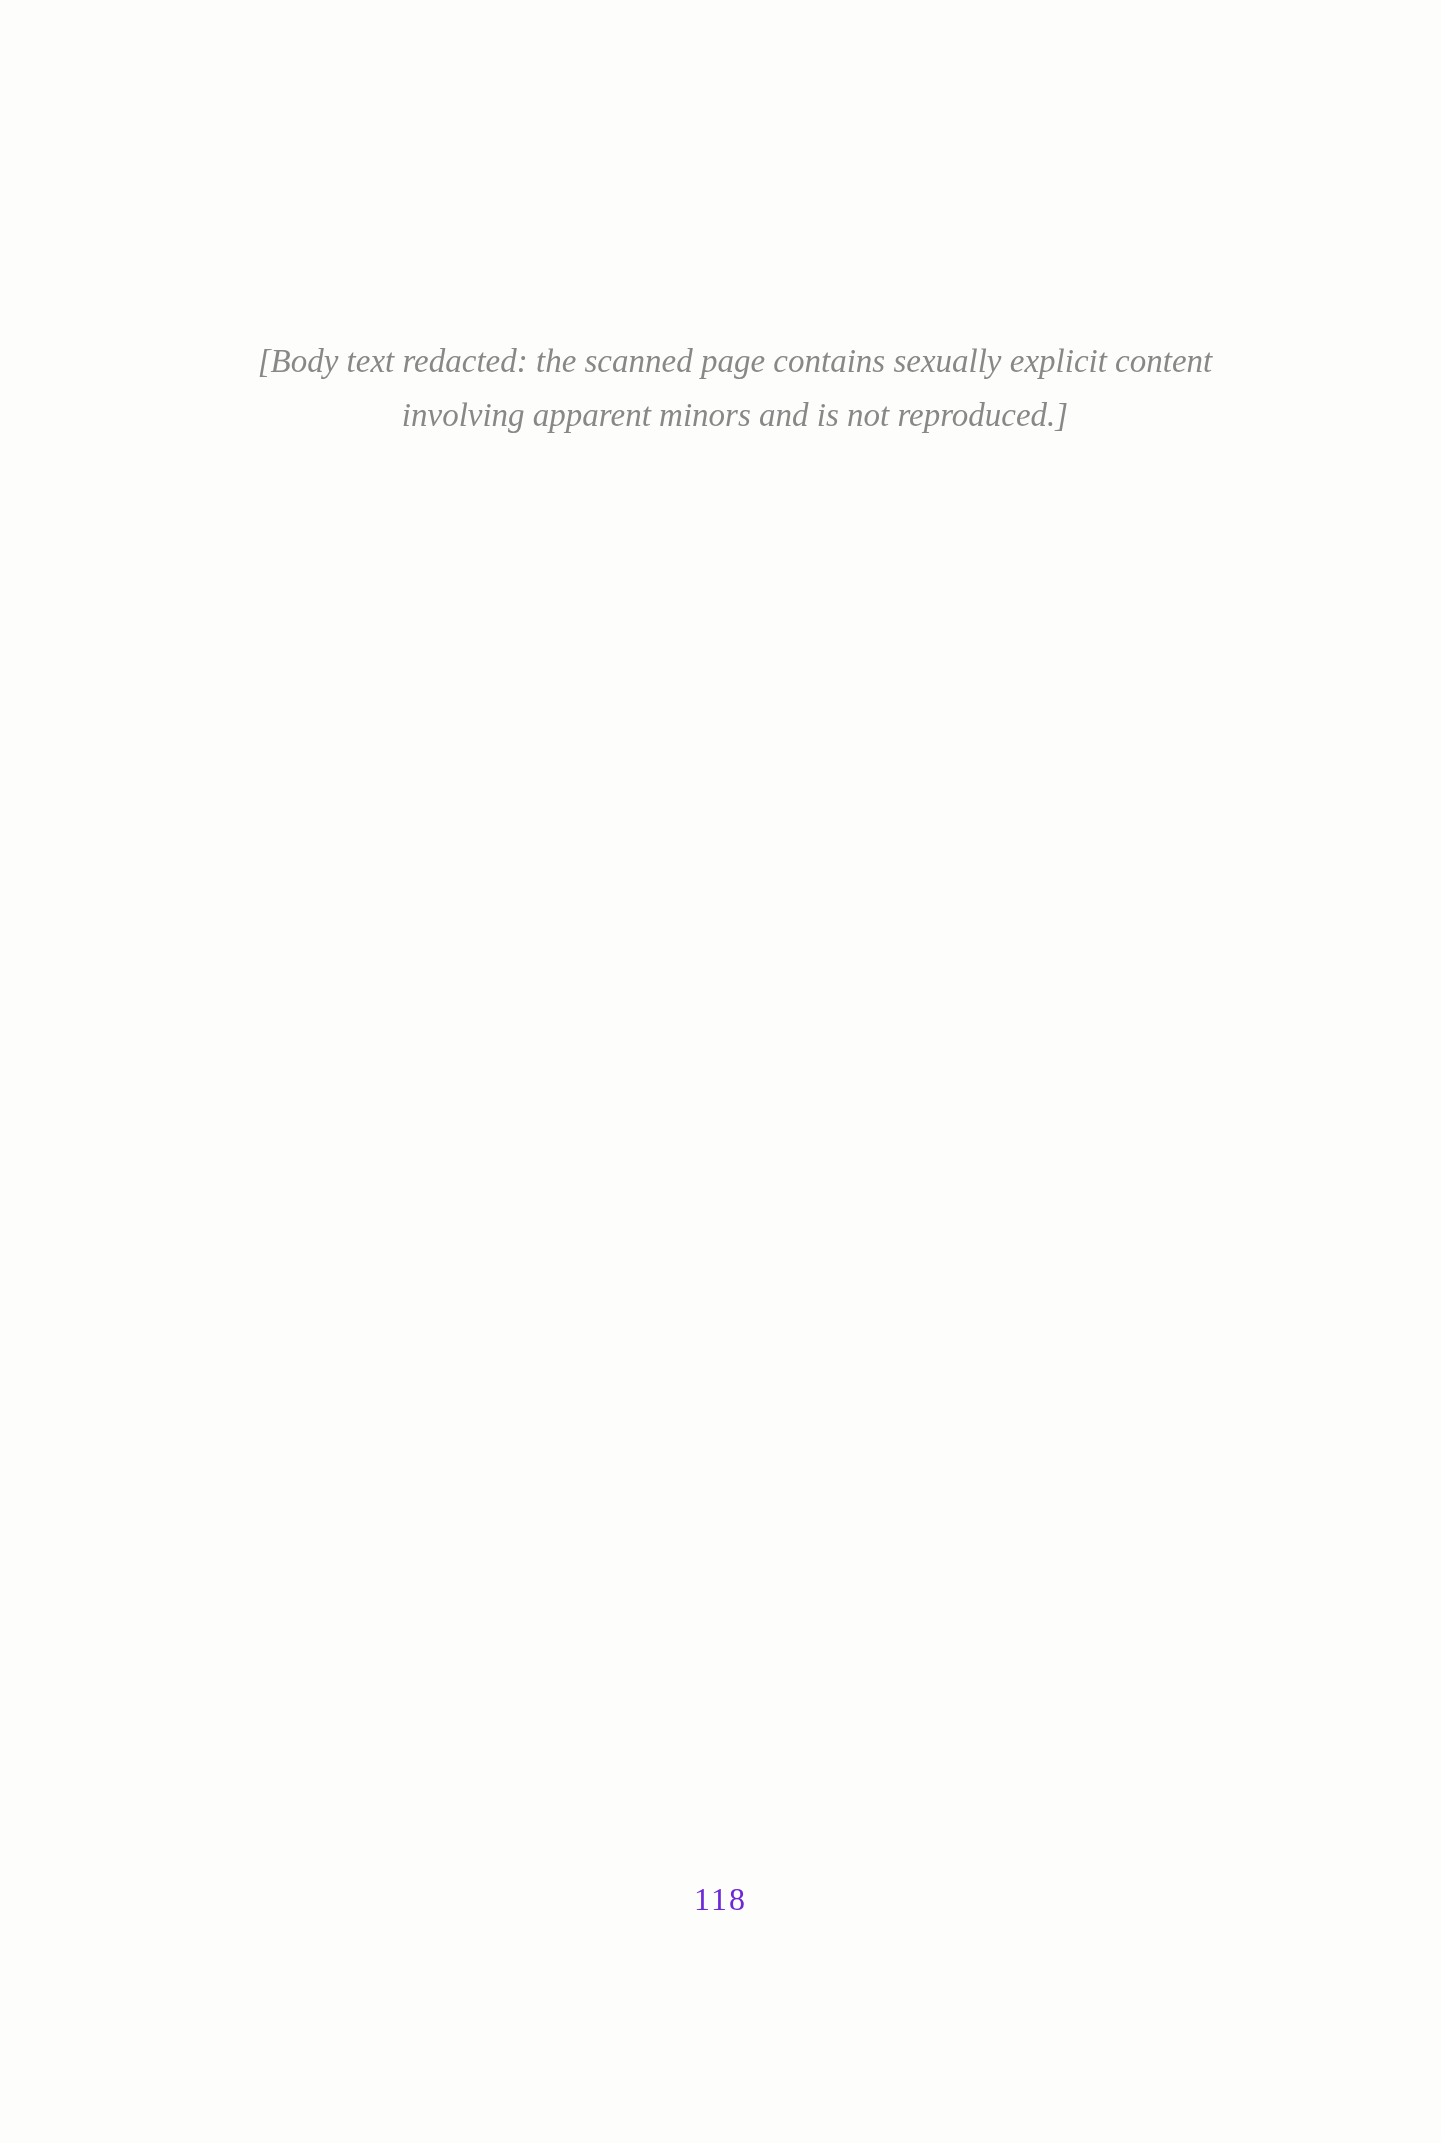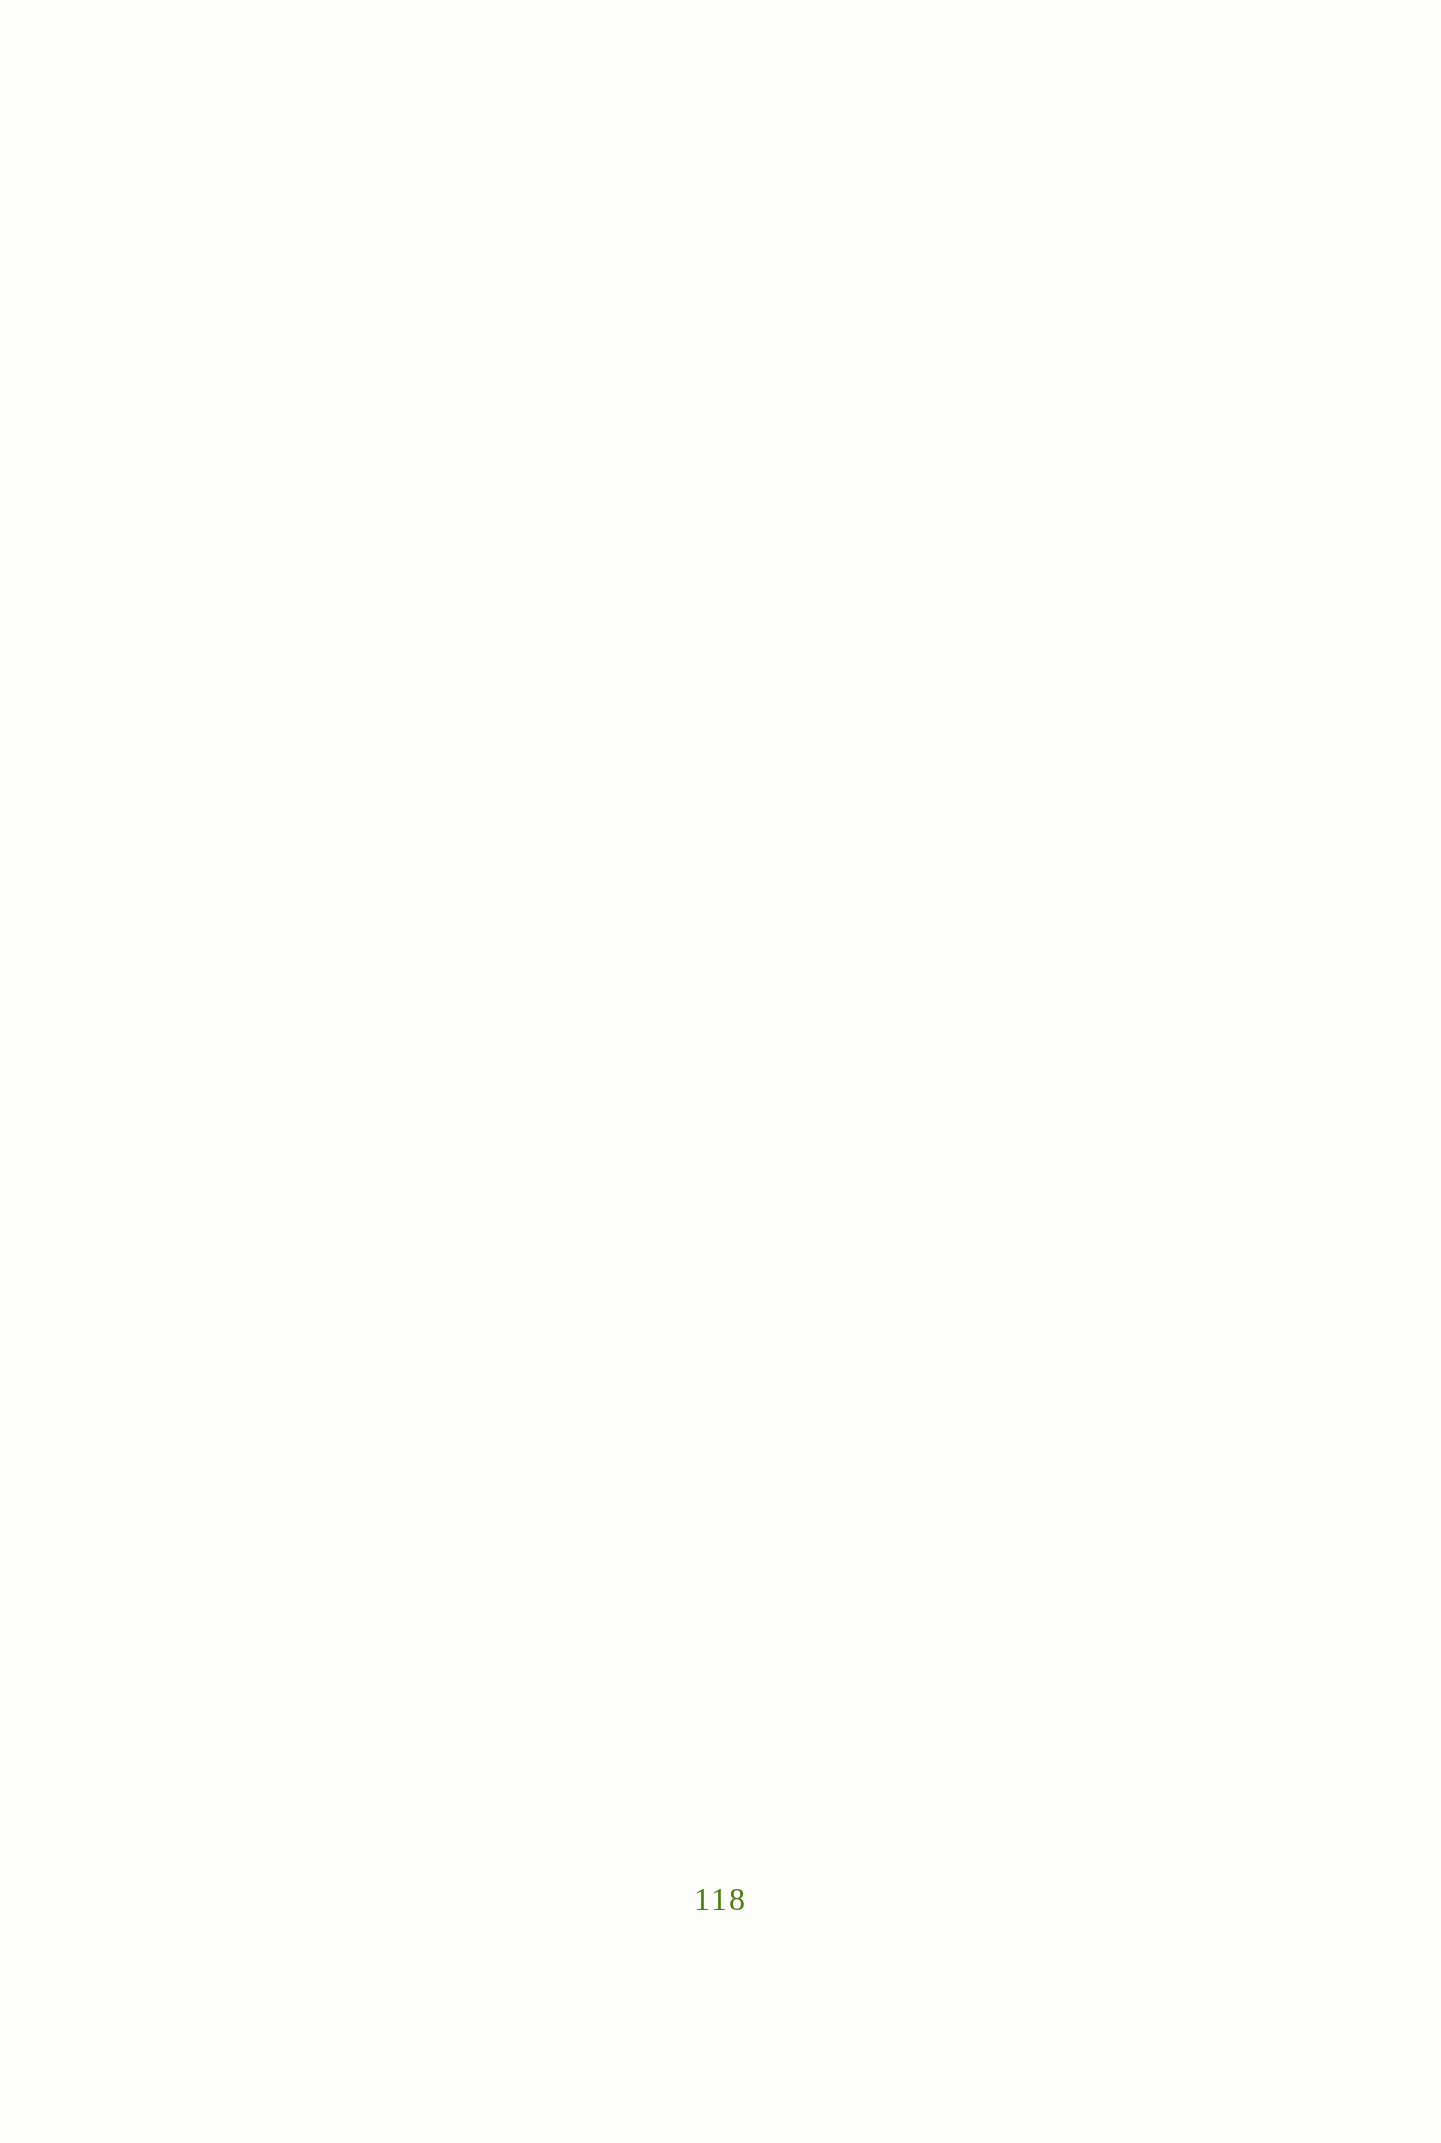--- a/index.html
+++ b/index.html
@@ -1,20 +1,21 @@
 <!DOCTYPE html>
 <html><head>
 <meta charset="utf-8">
 <style>
   body { margin: 0; background: #fdfdfb; font-family: "Liberation Serif", serif; }
   .page { width: 1441px; height: 2143px; position: relative; background: #fdfdfb; }
   .text-block { position: absolute; top: 215px; left: 240px; width: 990px;
     font-size: 33px; line-height: 1.63; color: #1a1a1a; text-align: justify; }
   .redacted { color: #888; font-style: italic; text-align: center; padding-top: 120px; }
   .page-number { position: absolute; bottom: 225px; width: 100%; text-align: center;
-    font-size: 32px; color: #4d7c0f; letter-spacing: 2px; }
+    font-size: 32px; color: #6d28d9; letter-spacing: 2px; }
 </style>
 </head>
 <body>
 
 <div class="page">
+  <div class="text-block redacted">[Body text redacted: the scanned page contains sexually explicit content involving apparent minors and is not reproduced.]</div>
   <div class="page-number">118</div>
 </div>
 
 </body></html>

